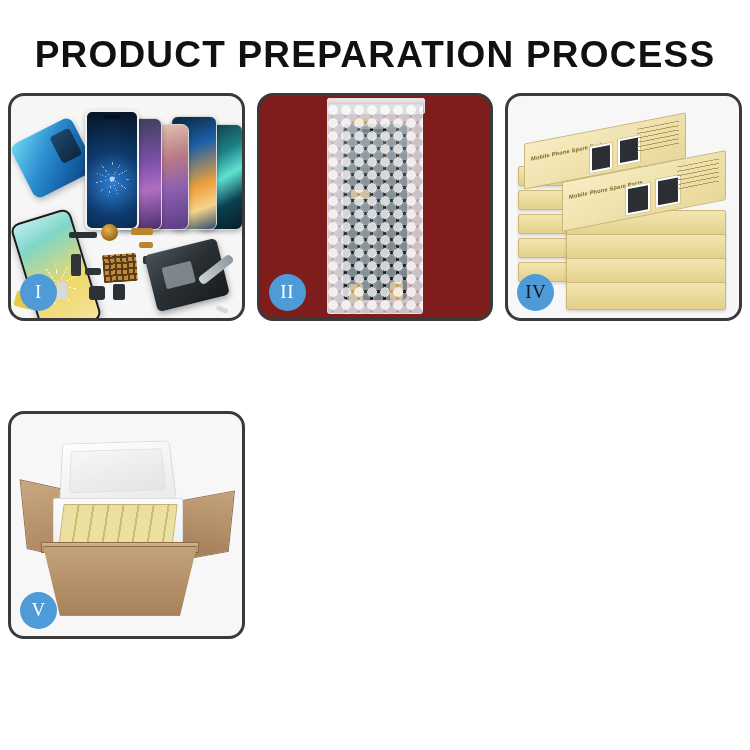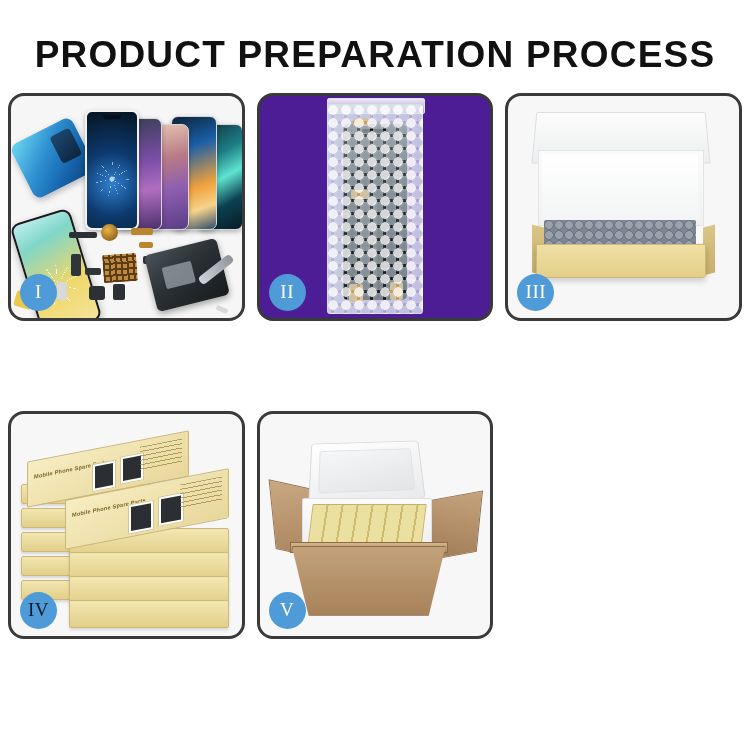--- a/index.html
+++ b/index.html
@@ -148,21 +148,21 @@
       #c08a3e;
     border-radius:2px;transform:rotate(-4deg);
   }
   .flex{position:absolute;background:#2f3539;border-radius:2px;}
   .yellowbit{
     position:absolute;left:4px;top:196px;width:18px;height:16px;
     background:#e9c84a;border-radius:3px;transform:rotate(16deg);
   }
 
   
-  .p2{background:#4c1d95;}
+  .p2{background:#7f1d1d;}
   .bagwrap{position:absolute;left:50%;top:8px;transform:translateX(-50%);
     width:96px;height:210px;}
   .bag{
     position:absolute;inset:0;
     background:linear-gradient(100deg,rgba(225,232,236,.75),rgba(246,250,252,.55));
     border:1px solid #d4dbe0;border-radius:3px;
   }
   .screenin{
     position:absolute;left:16px;top:20px;width:64px;height:176px;
     background:linear-gradient(170deg,#5c6165 0%,#30363a 30%,#1b2023 70%,#101316 100%);
@@ -397,32 +397,20 @@
           <div class="btape" style="left:24px;top:86px;width:18px;height:9px;"></div>
           <div class="btape" style="left:22px;bottom:12px;width:14px;height:18px;"></div>
           <div class="btape" style="right:20px;bottom:14px;width:13px;height:18px;"></div>
           <div class="bubbles2"></div>
           <div class="bubbles"></div>
         </div>
         <div class="badge">II</div>
       </div>
     </div>
 
-    <div class="panel p3">
-      <div class="stage">
-        <div class="m_lid"></div>
-        <div class="m_back"></div>
-        <div class="m_foam"></div>
-        <div class="m_sideL"></div>
-        <div class="m_sideR"></div>
-        <div class="m_bub"></div>
-        <div class="m_front"></div>
-        <div class="badge">III</div>
-      </div>
-    </div>
 
     <div class="panel p4">
       <div class="stage">
         <div class="stack">
 
           <div class="sbox" style="left:0;top:52px;width:150px;height:18px;"></div>
           <div class="sbox" style="left:0;top:76px;width:150px;height:18px;"></div>
           <div class="sbox" style="left:0;top:100px;width:150px;height:18px;"></div>
           <div class="sbox" style="left:0;top:124px;width:150px;height:18px;"></div>
           <div class="sbox" style="left:0;top:148px;width:150px;height:18px;"></div>

